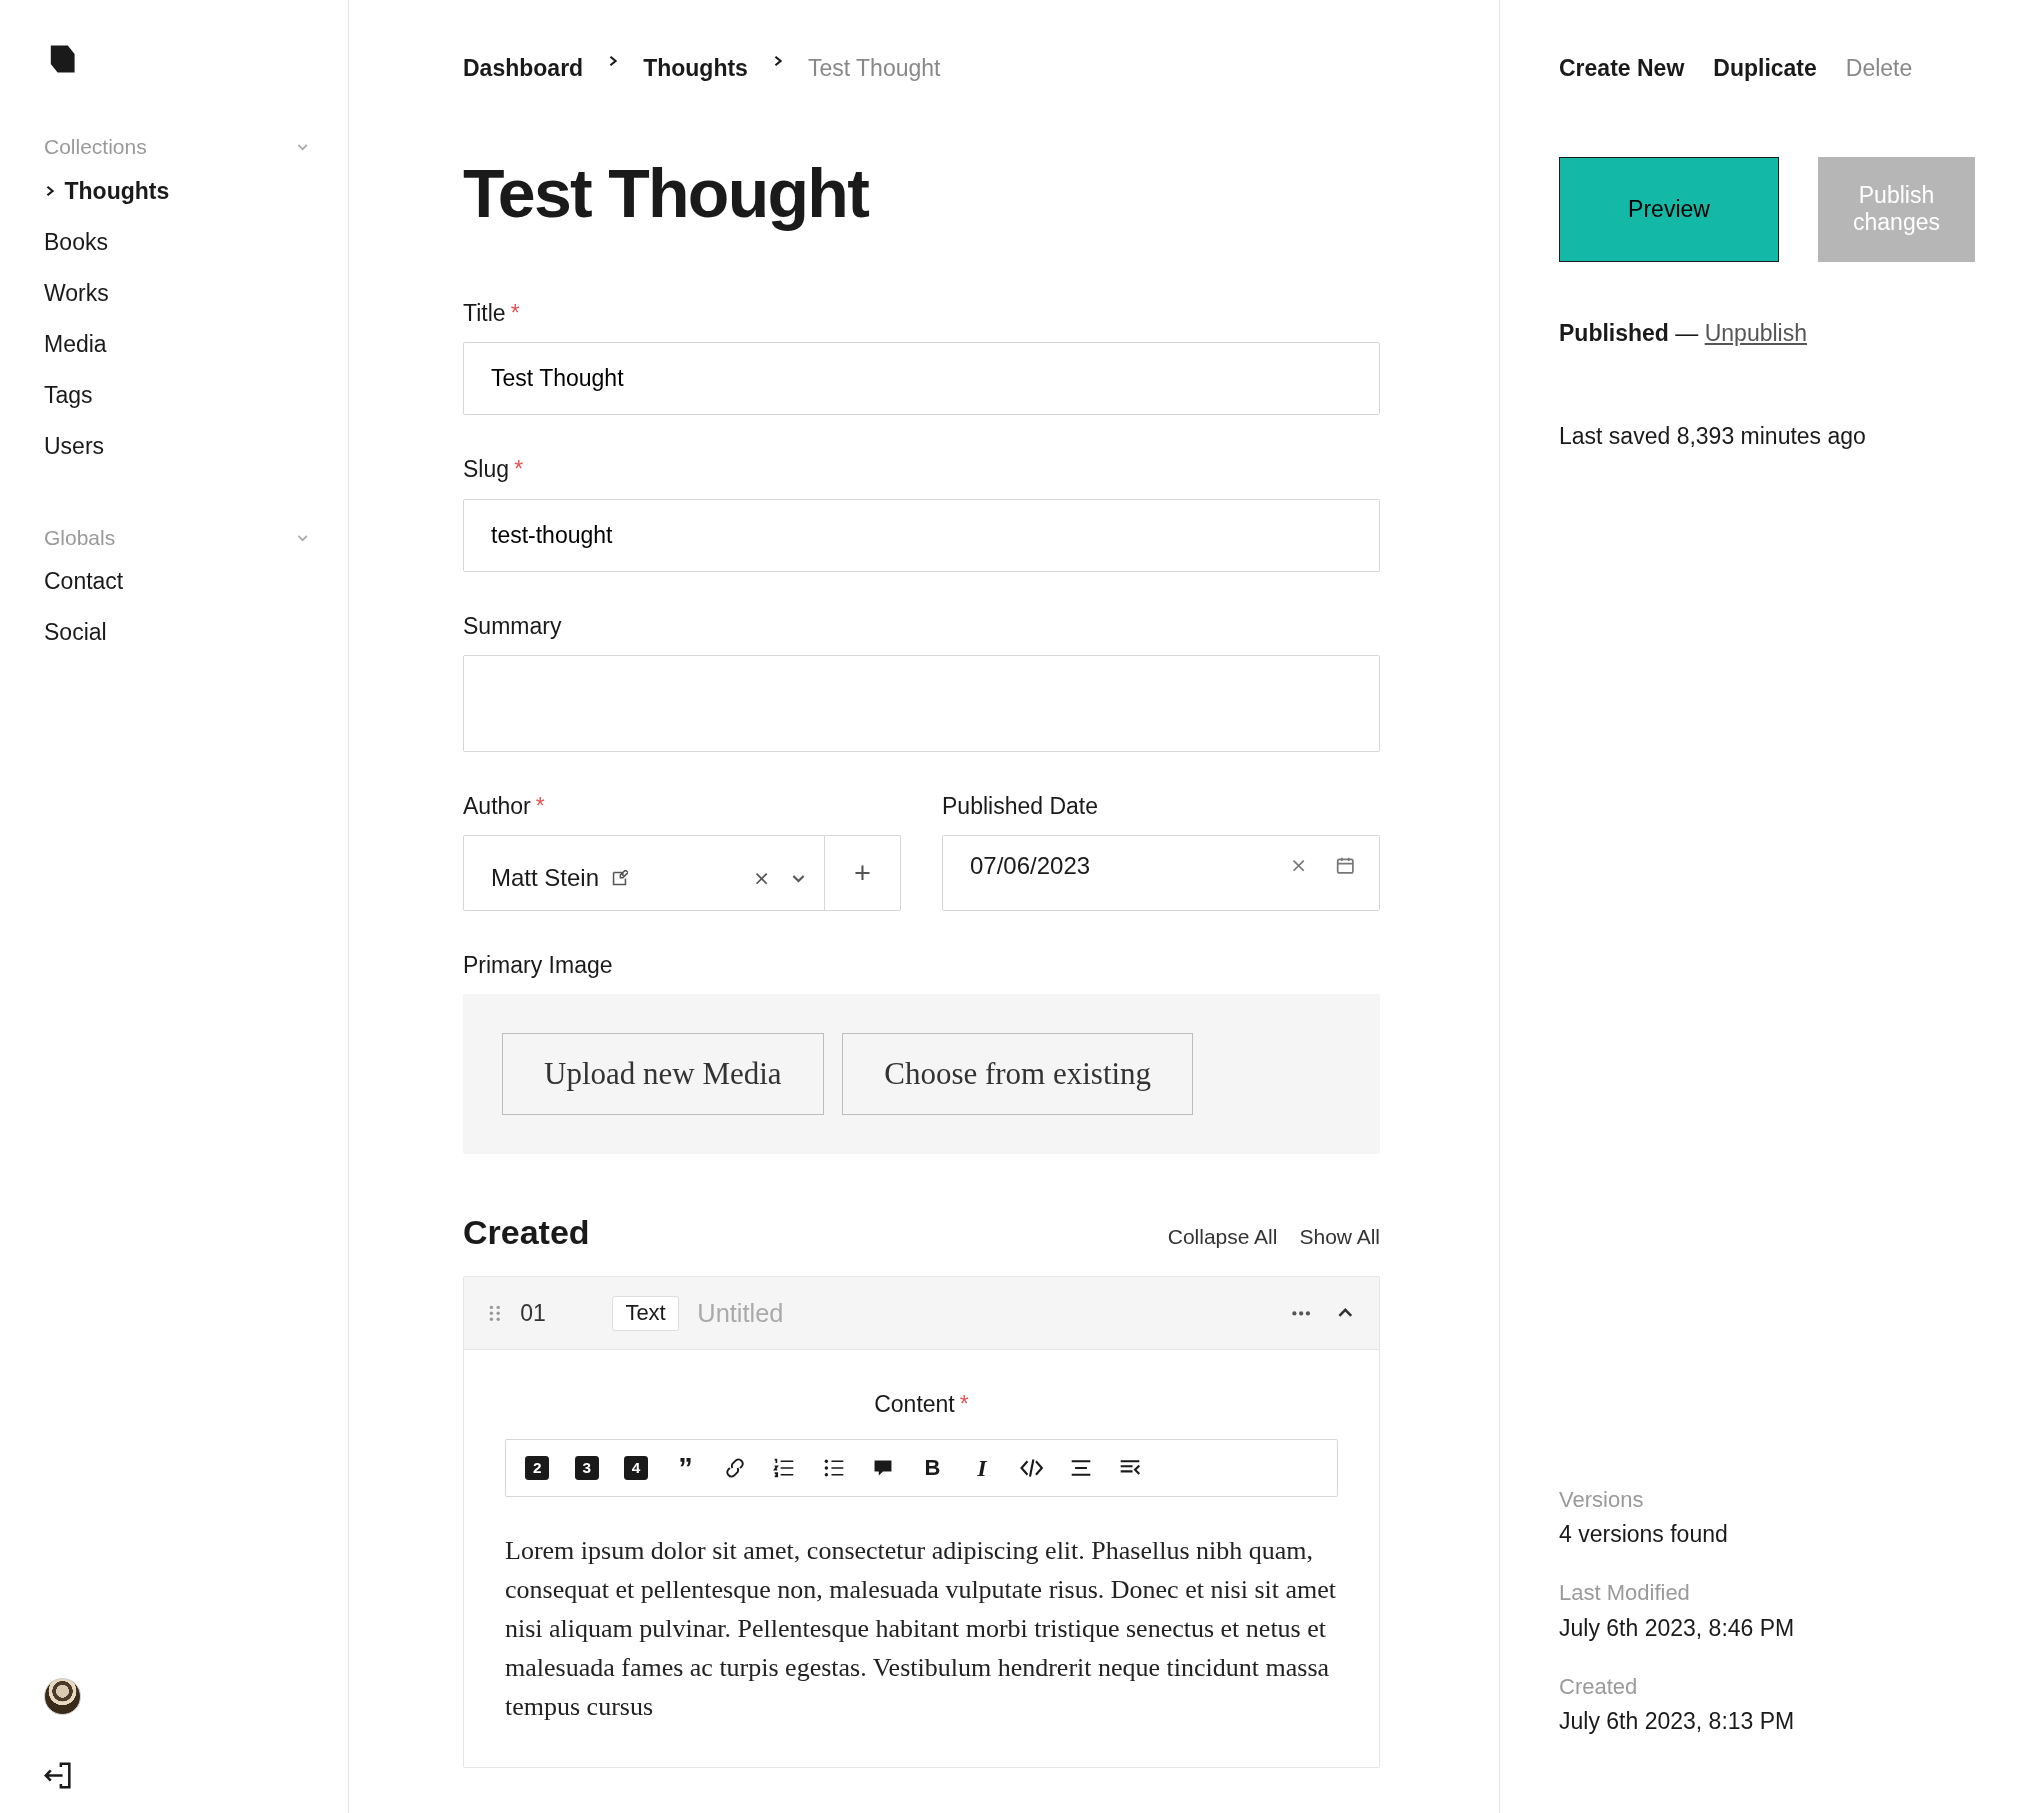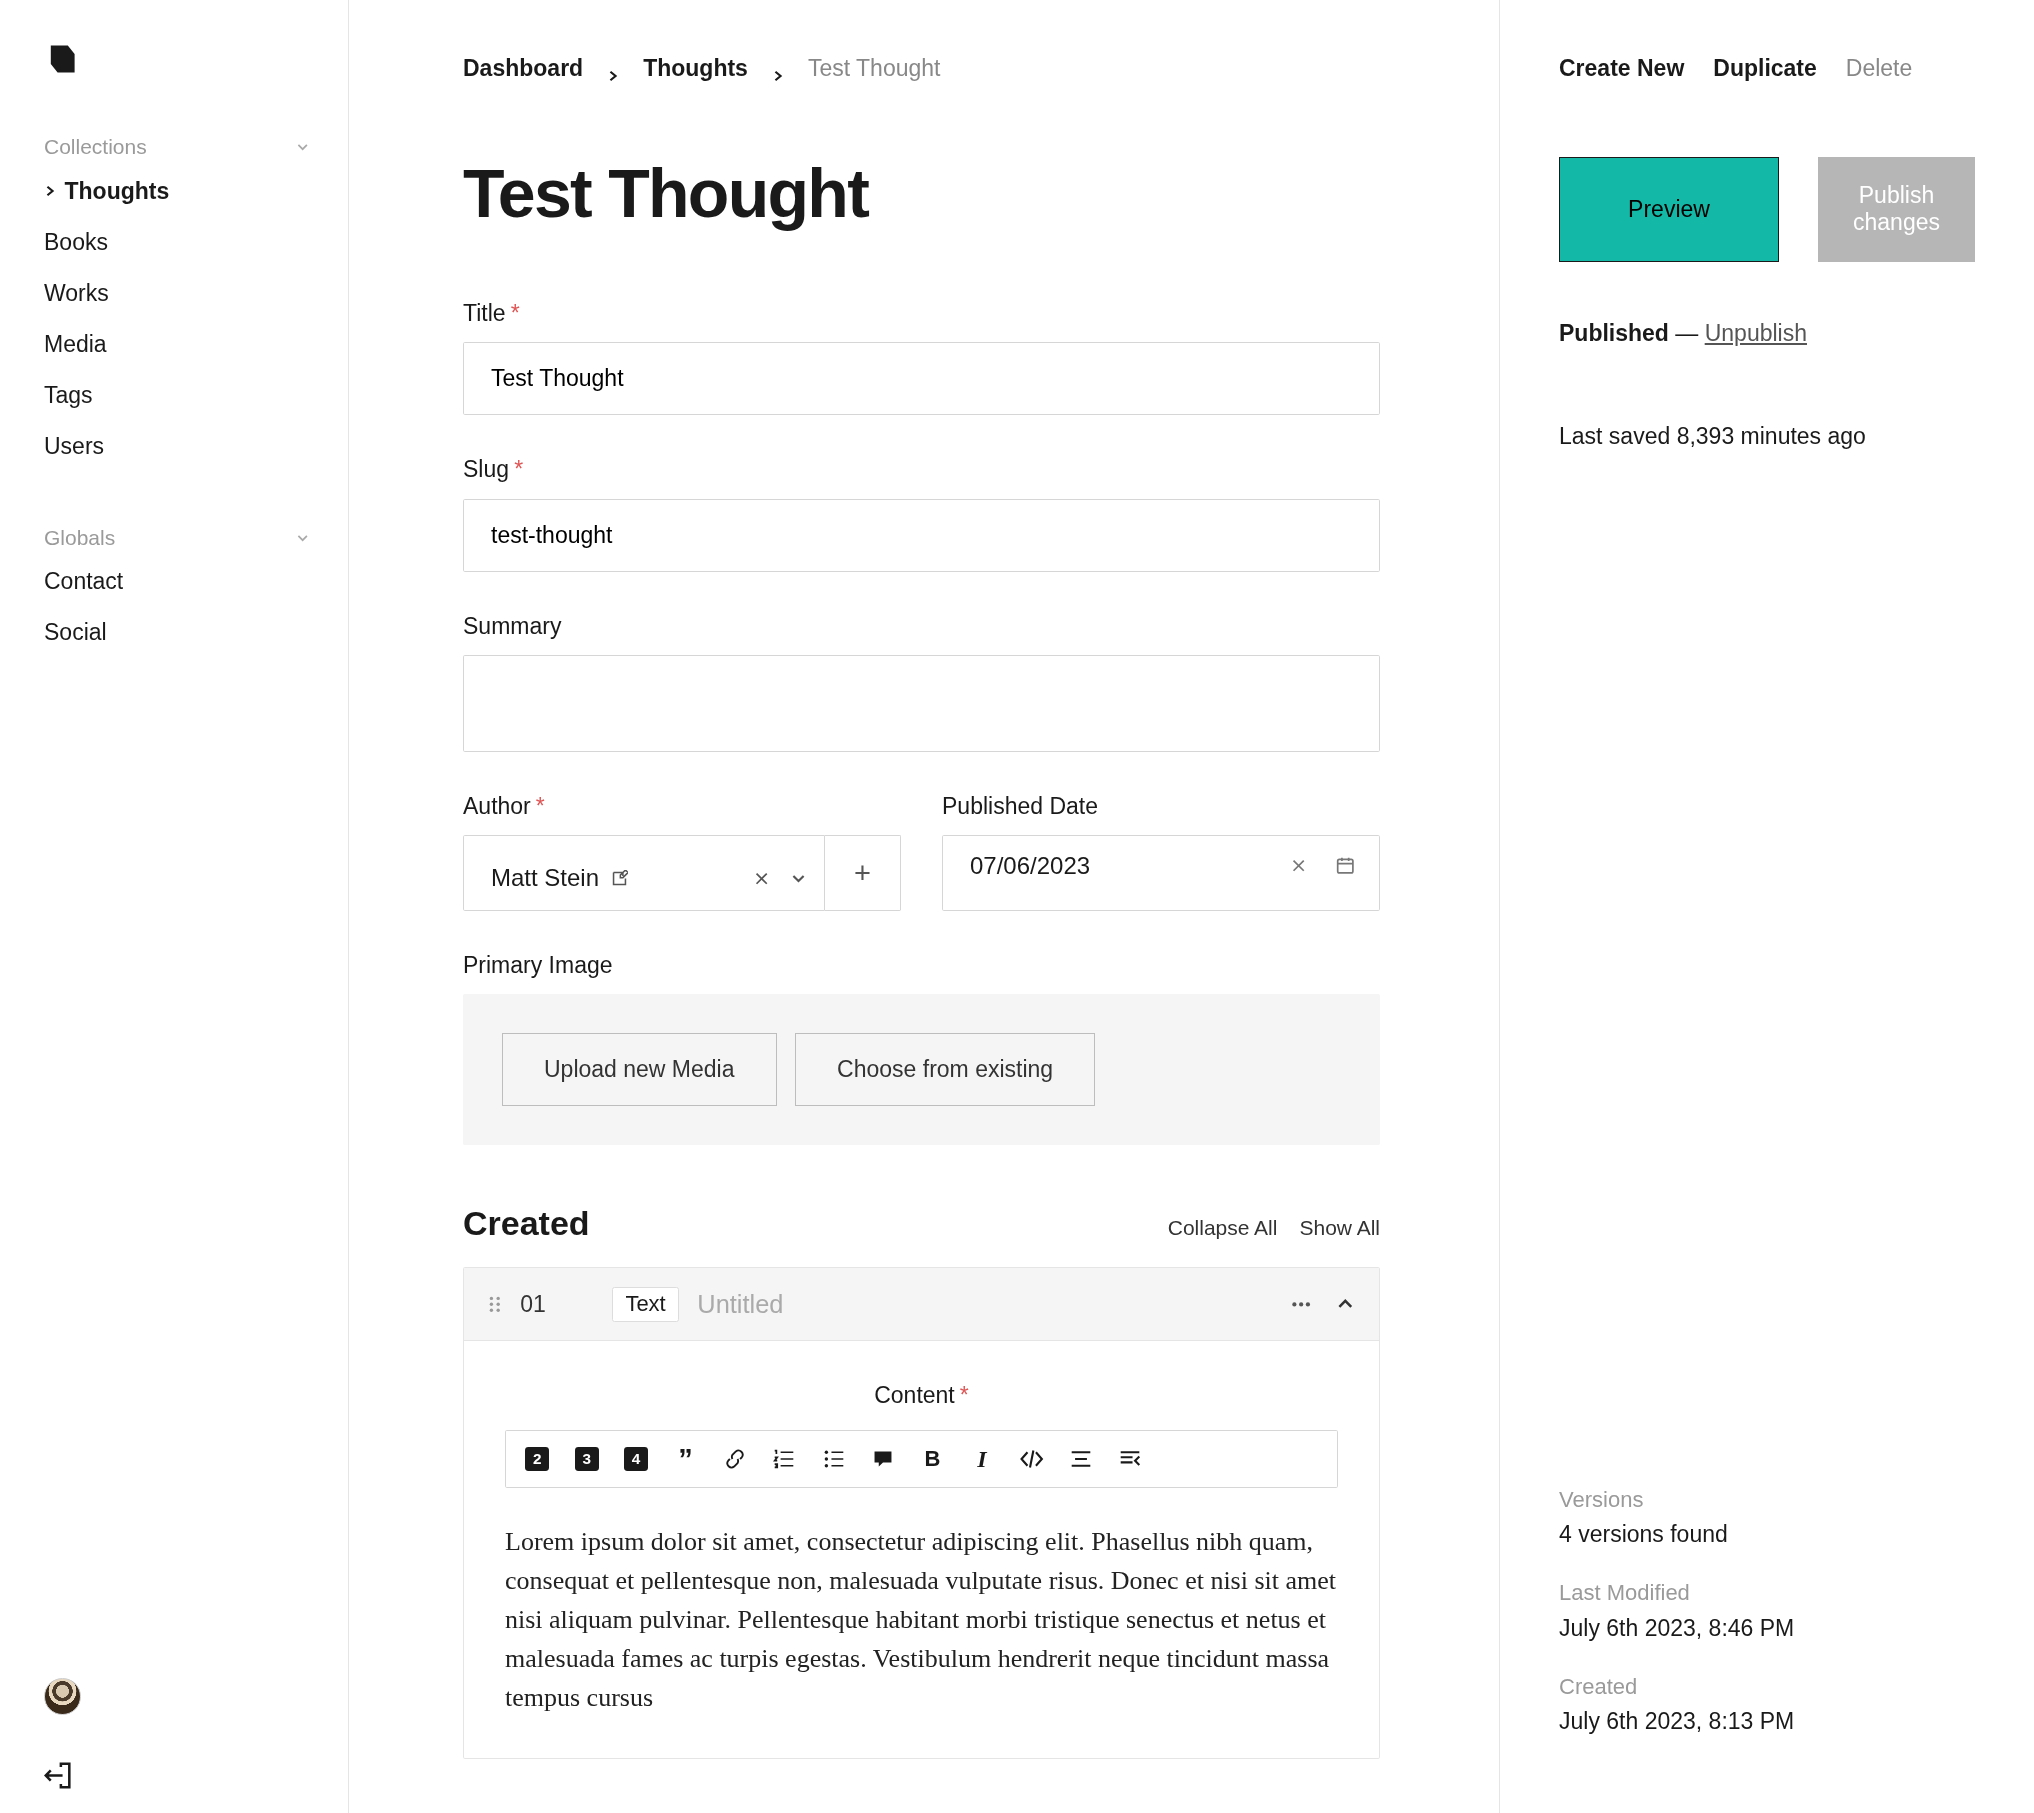--- a/index.html
+++ b/index.html
@@ -7,39 +7,39 @@
 .app { display: flex; min-height: 1814px; width: 2034px; }
 .sidebar { width: 343px; border-right: 0.8px solid #e5e5e5; display: flex; flex-direction: column; padding: 42px 38px 25.4px 38px; margin-left: 6px; }
 .logo { margin-bottom: 59px; }
 .nav-section-header { display: flex; justify-content: space-between; align-items: center; color: #9a9a9a; font-size: 21px; margin-bottom: 18.6px; }
 .nav-item { display: flex; align-items: center; gap: 8.5px; font-size: 23px; color: #1a1a1a; margin-bottom: 24px; cursor: pointer; }
 .nav-item.active { font-weight: 600; }
 .nav-section { margin-bottom: 42px; }
 .sidebar-bottom { margin-top: auto; display: flex; flex-direction: column; gap: 47px; }
 .avatar { width: 37px; height: 37px; border-radius: 50%; background: radial-gradient(circle at 50% 35%, #d9c9b0 0%, #d9c9b0 22%, #4a3a2a 23%, #4a3a2a 35%, #e8d8c0 36%, #e8d8c0 48%, #3a2a1a 49%); border: 0.8px solid #ccc; }
 .main { flex: 1; padding: 55px 119px 0 114px; border-right: 0.8px solid #e5e5e5; }
-.breadcrumb { display: flex; align-items: flex-end; gap: 24px; font-size: 23px; margin-bottom: 72px; }
+.breadcrumb { display: flex; align-items: flex-start; gap: 24px; font-size: 23px; margin-bottom: 72px; }
 .breadcrumb .sep { color: #333; }
 .breadcrumb .current { color: #888; }
 .page-title { font-size: 68px; font-weight: 700; letter-spacing: -1.7px; margin-bottom: 68px; }
 .field { margin-bottom: 41px; }
 .field-label { font-size: 23px; margin-bottom: 15.3px; display: block; }
 .req { color: #e05555; margin-left: 5.1px; }
 .input { width: 100%; border: 0.8px solid #d6d6d6; background: #fff; padding: 22px 27px; font-size: 23px; font-family: inherit; border-radius: 1.7px; }
 .input.empty { padding: 34px 27px; }
 .field-row { display: flex; gap: 41px; }
 .field-row .field { flex: 1; }
 .author-group { display: flex; }
 .author-select { flex: 1; display: flex; align-items: center; border: 0.8px solid #d6d6d6; border-radius: 1.7px 0 0 1.7px; padding: 10px 17px 0 27px; height: 76px; justify-content: space-between; }
 .author-select .left { display: flex; align-items: center; gap: 12px; }
 .author-add { width: 76px; border: 0.8px solid #d6d6d6; border-left: none; border-radius: 0 1.7px 1.7px 0; display: flex; align-items: center; justify-content: center; font-size: 29px; color: #555; cursor: pointer; }
 .date-input { display: flex; align-items: center; justify-content: space-between; border: 0.8px solid #d6d6d6; border-radius: 1.7px; padding: 0 24px 15px 27px; height: 76px; }
 .date-input .icons { display: flex; gap: 30.5px; align-items: center; color: #777; }
 .upload-area { background: #f5f5f5; padding: 39px; display: flex; gap: 18.6px; border-radius: 1.7px; }
-.btn-outline { border: 0.8px solid #bdbdbd; background: transparent; padding: 22px 41px; font-size: 23px; cursor: pointer; font-family: Liberation Sans, sans-serif; color: #333; text-align: center; }
+.btn-outline { border: 0.8px solid #bdbdbd; background: transparent; padding: 22px 41px; font-size: 31px; cursor: pointer; font-family: Liberation Serif, serif; color: #333; text-align: center; }
 .blocks-header { display: flex; justify-content: space-between; align-items: baseline; margin-top: 59px; margin-bottom: 24px; }
 .blocks-title { font-size: 34px; font-weight: 700; }
 .blocks-actions { display: flex; gap: 22px; font-size: 21px; color: #333; }
 .block { border: 0.8px solid #e5e5e5; border-radius: 1.7px; }
 .block-header { background: #f5f5f5; display: flex; align-items: center; padding: 18.6px 24px; gap: 18.6px; border-bottom: 0.8px solid #e5e5e5; }
 .block-num { font-size: 23px; color: #333; }
 .block-type { background: #fff; border: 0.8px solid #ddd; padding: 3.4px 12px; border-radius: 2.5px; font-size: 22px; margin-left: 48px; }
 .block-untitled { color: #aaa; font-size: 25.4px; }
 .block-header-right { margin-left: auto; display: flex; gap: 25.4px; align-items: center; color: #555; }
 .block-body { padding: 41px; }

